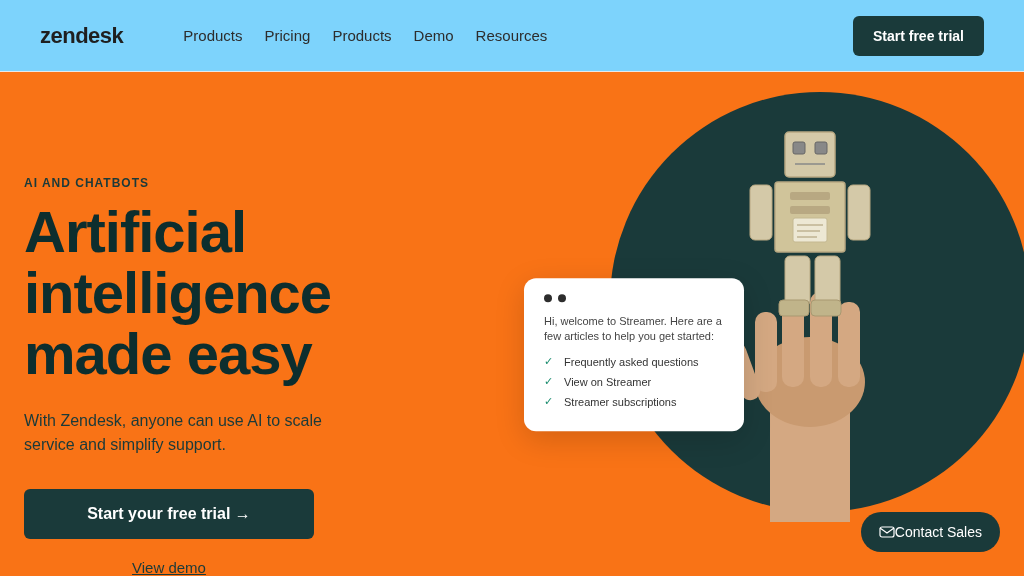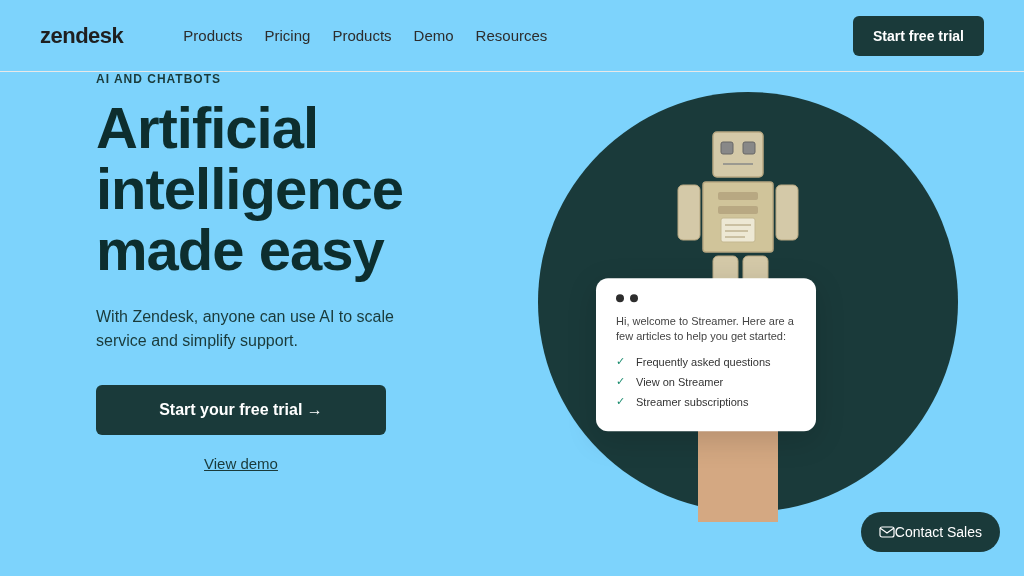--- a/index.html
+++ b/index.html
@@ -42,25 +42,25 @@
       padding: 12px 20px;
       border-radius: 6px;
       font-size: 14px;
       font-weight: 600;
       cursor: pointer;
       white-space: nowrap;
     }
 
     
     .hero {
-      background: #7dd3fc;
+      background: #f97316;
       height: 504px;
       display: flex;
-      align-items: flex-start;
-      padding: 0 96px;
+      align-items: flex-end;
+      padding: 0 24px;
       position: relative;
       overflow: hidden;
     }
     .hero-content {
       flex: 0 0 440px;
       z-index: 2;
     }
     .hero-eyebrow {
       font-size: 12px;
       font-weight: 600;

